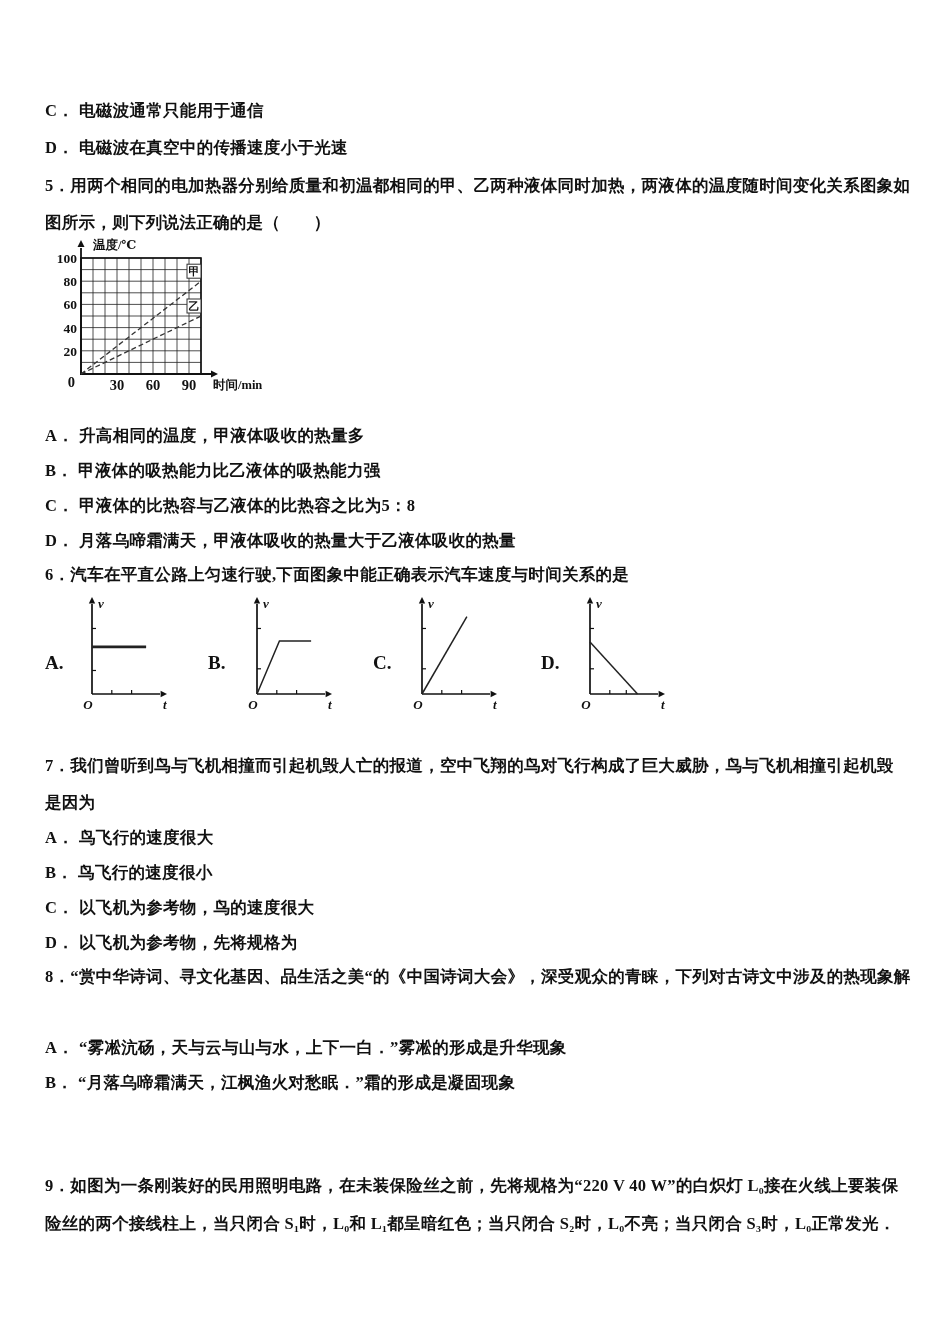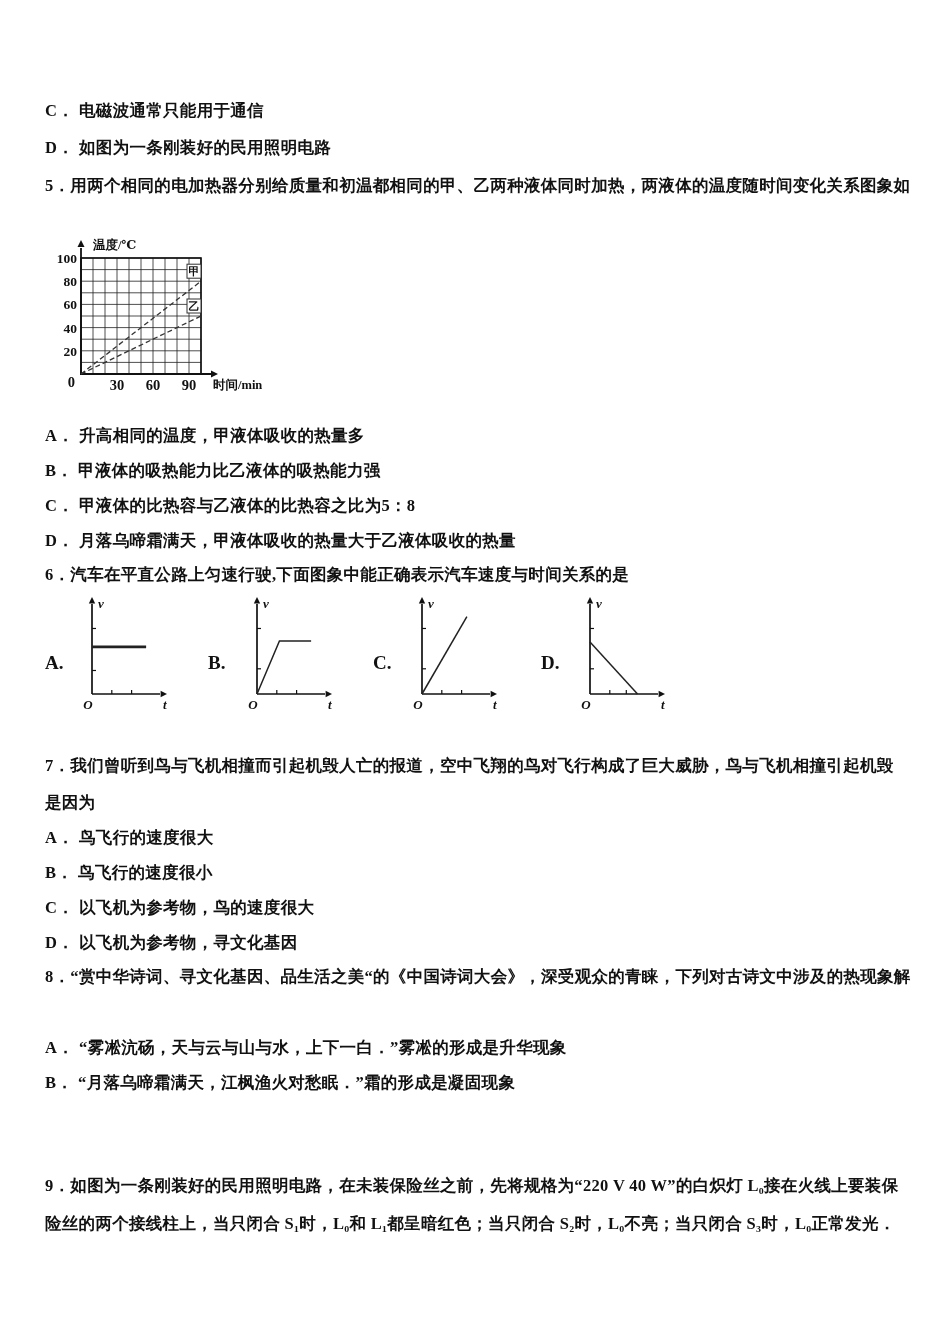--- a/index.html
+++ b/index.html
@@ -22,24 +22,25 @@
 </style>
 </head>
 <body>
 
 <div id="page">
 
   <div class="tline" style="top:100px">
     <span class="opt-label">C．</span><span>电磁波通常只能用于通信</span>
   </div>
   <div class="tline" style="top:137px">
-    <span class="opt-label">D．</span><span>如图为一条刚装好的民用照明电路</span>
+    <span class="opt-label">D．</span><span>电磁波在真空中的传播速度小于光速</span>
   </div>
 
   <div class="tline" style="top:175px">5．用两个相同的电加热器分别给质量和初温都相同的甲、乙两种液体同时加热，两液体的温度随时间变化关系图象如</div>
+  <div class="tline" style="top:212px">图所示，则下列说法正确的是（　　）</div>
 
   <div class="chart-box" style="left:53px;top:236px;width:214px;height:162px"><svg width="214" height="162" viewBox="0 0 214 162">
         <line x1="28" y1="22" x2="28" y2="138" stroke="#222" stroke-width="0.8"></line>
         <line x1="40" y1="22" x2="40" y2="138" stroke="#222" stroke-width="0.8"></line>
         <line x1="52" y1="22" x2="52" y2="138" stroke="#222" stroke-width="0.8"></line>
         <line x1="64" y1="22" x2="64" y2="138" stroke="#222" stroke-width="0.8"></line>
         <line x1="76" y1="22" x2="76" y2="138" stroke="#222" stroke-width="0.8"></line>
         <line x1="88" y1="22" x2="88" y2="138" stroke="#222" stroke-width="0.8"></line>
         <line x1="100" y1="22" x2="100" y2="138" stroke="#222" stroke-width="0.8"></line>
         <line x1="112" y1="22" x2="112" y2="138" stroke="#222" stroke-width="0.8"></line>
@@ -165,21 +166,21 @@
     <span class="opt-label">A．</span><span>鸟飞行的速度很大</span>
   </div>
   <div class="tline" style="top:792px">是因为</div>
   <div class="tline" style="top:862px">
     <span class="opt-label">B．</span><span>鸟飞行的速度很小</span>
   </div>
   <div class="tline" style="top:897px">
     <span class="opt-label">C．</span><span>以飞机为参考物，鸟的速度很大</span>
   </div>
   <div class="tline" style="top:932px">
-    <span class="opt-label">D．</span><span>以飞机为参考物，寻文化基因</span>
+    <span class="opt-label">D．</span><span>以飞机为参考物，先将规格为</span>
   </div>
 
   <div class="tline" style="top:966px">8．“赏中华诗词、寻文化基因、品生活之美“的《中国诗词大会》，深受观众的青睐，下列对古诗文中涉及的热现象解</div>
   <div class="tline" style="top:1037px">
     <span class="opt-label">A．</span><span>“雾凇沆砀，天与云与山与水，上下一白．”雾凇的形成是升华现象</span>
   </div>
   <div class="tline" style="top:1072px">
     <span class="opt-label">B．</span><span>“月落乌啼霜满天，江枫渔火对愁眠．”霜的形成是凝固现象</span>
   </div>
 

